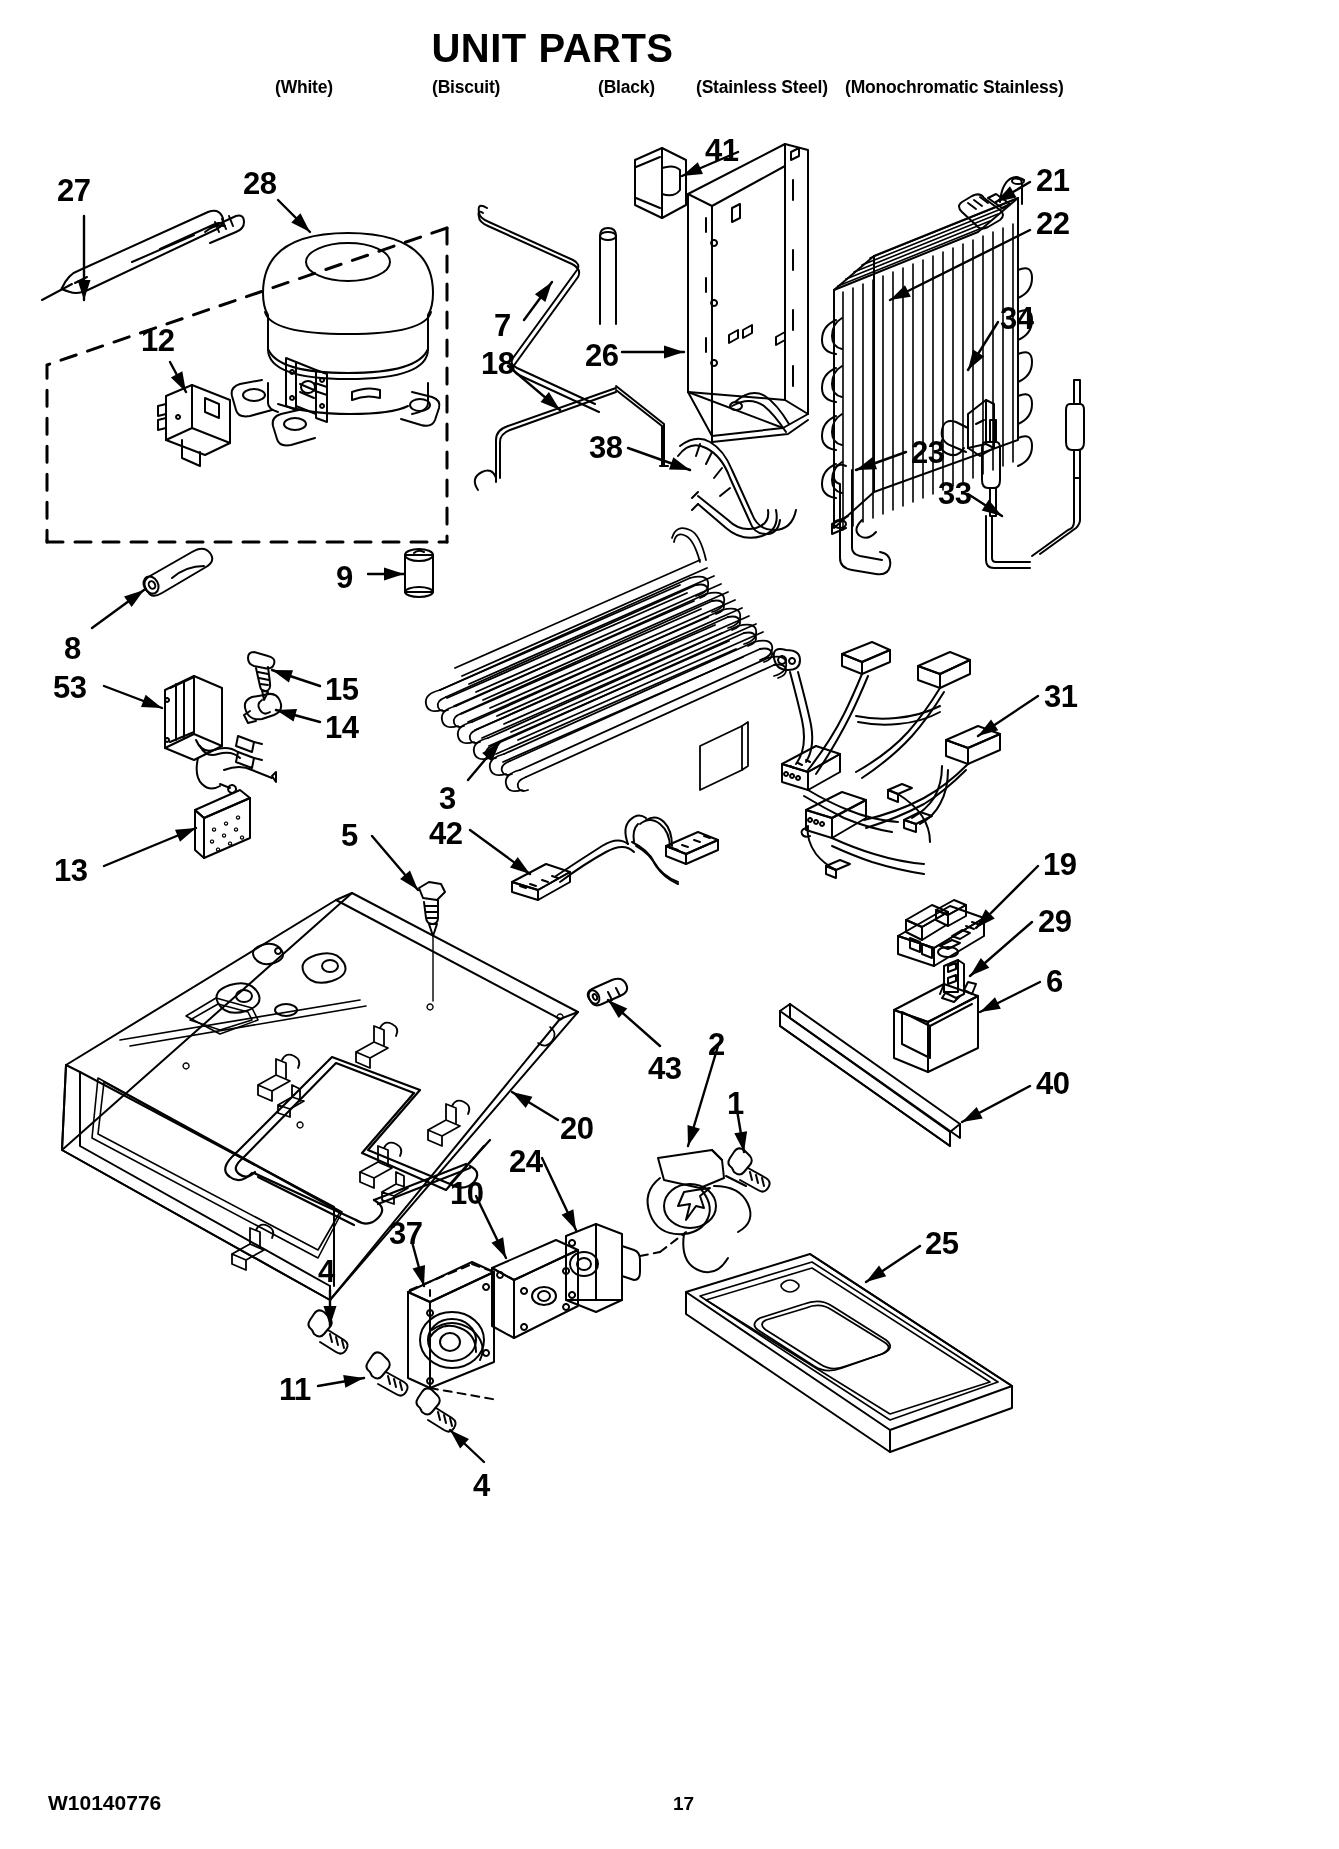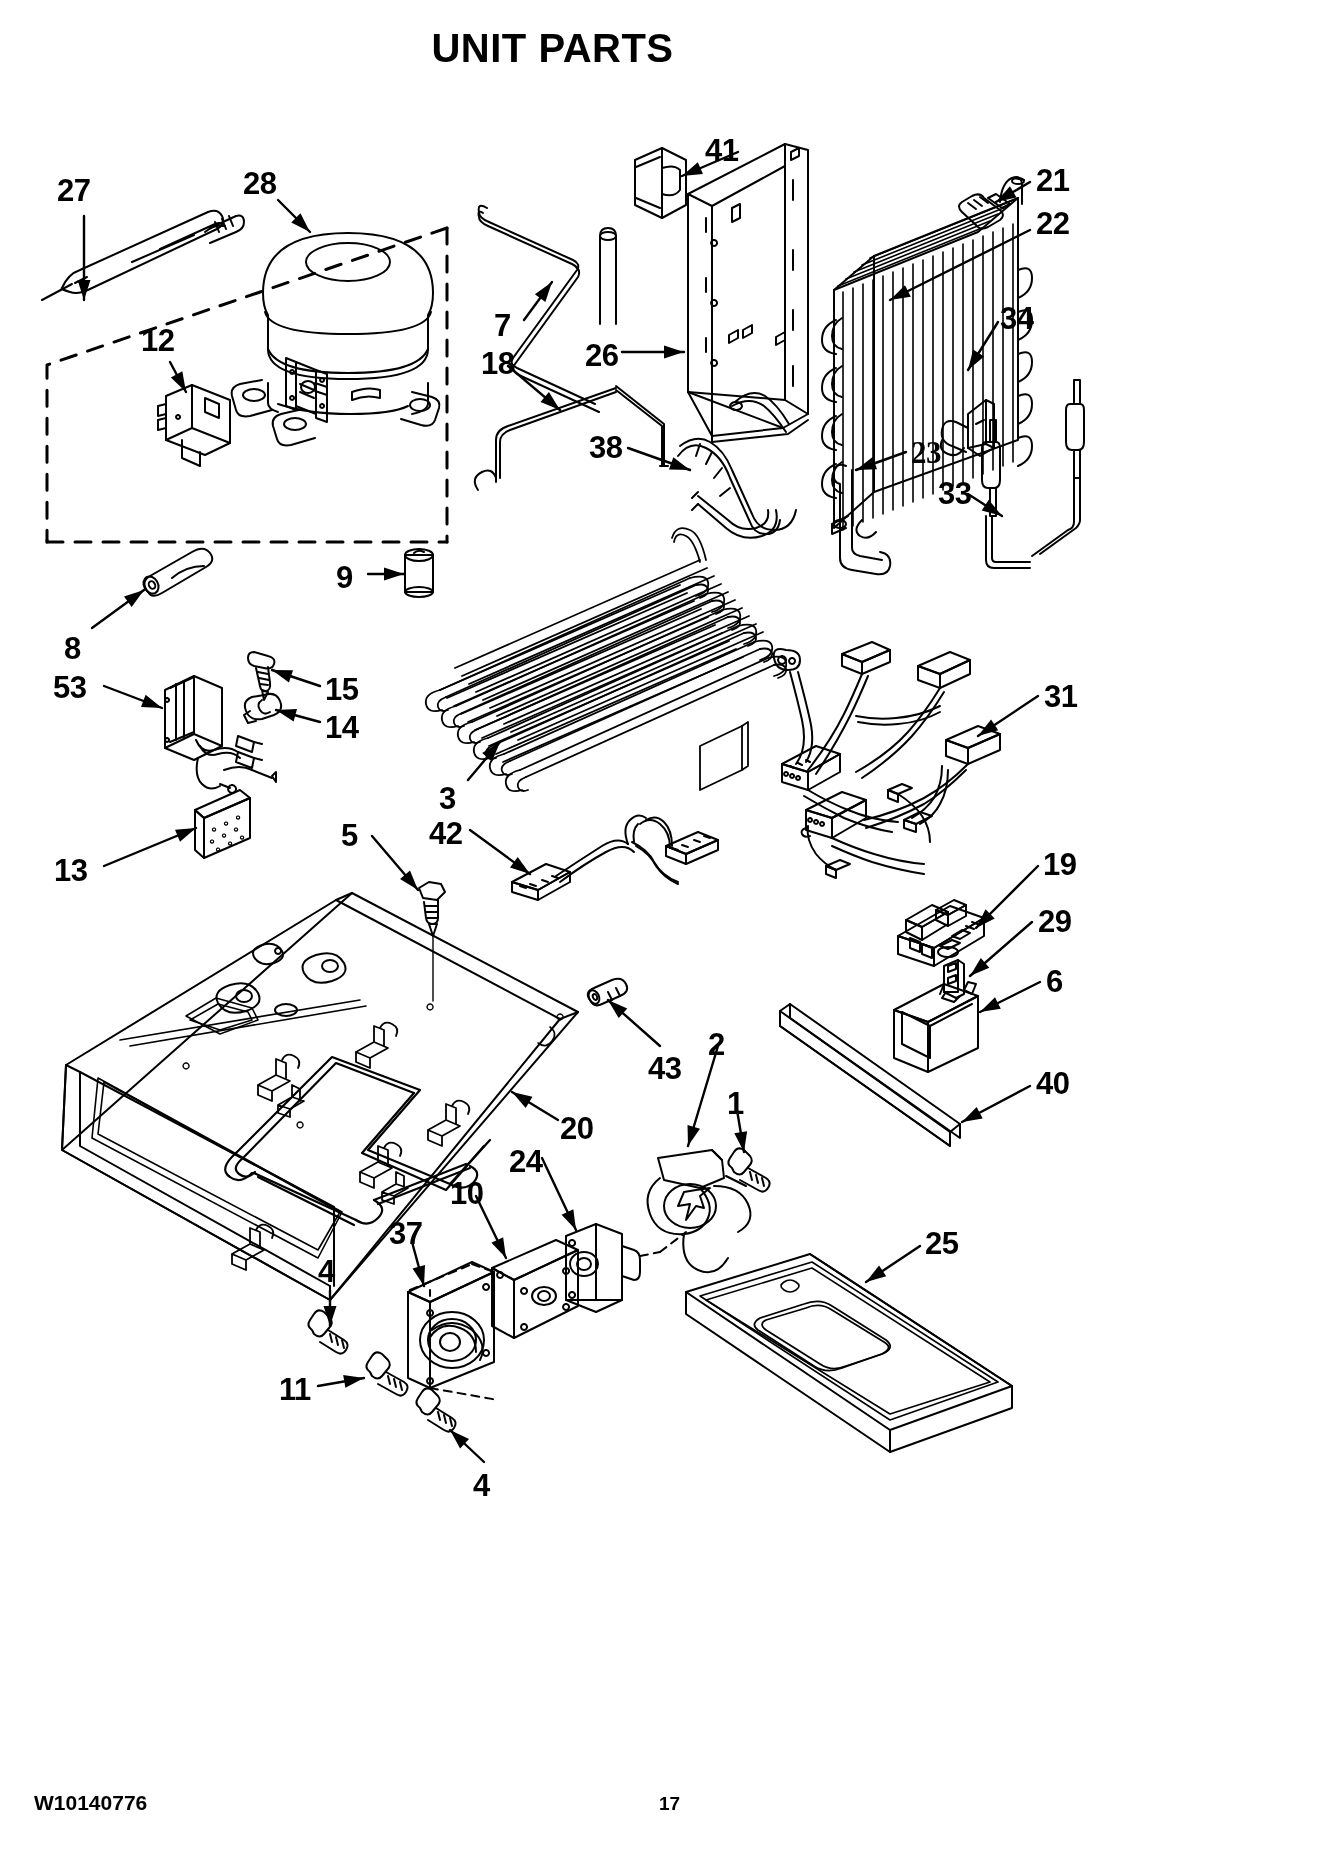--- a/index.html
+++ b/index.html
@@ -15,29 +15,36 @@
 
   
   #diagram{position:absolute;left:0;top:0;width:1339px;height:1849px;}
   #diagram svg{position:absolute;left:0;top:0;}
 
   
   .callout{position:absolute;font-size:31px;font-weight:bold;line-height:1;
            font-family:"Liberation Sans",sans-serif;letter-spacing:-.5px;}
 
   
-  #footer{position:absolute;left:0;bottom:0;width:1237px;height:70px;}
+  #footer{position:absolute;left:14px;bottom:0;width:1237px;height:70px;}
   #doc-code{position:absolute;left:34px;top:12px;font-size:21px;font-weight:bold;}
   #page-number{position:absolute;left:0;top:14px;width:1339px;text-align:center;font-size:19px;font-weight:bold;}
 </style>
 </head>
 <body>
 
 <div id="header">
   <div id="page-title">UNIT PARTS</div>
+  <div id="colors-line">
+      <span style="left: 275px;">(White)</span>
+      <span style="left: 432px;">(Biscuit)</span>
+      <span style="left: 598px;">(Black)</span>
+      <span style="left: 696px;">(Stainless Steel)</span>
+      <span style="left: 845px;">(Monochromatic Stainless)</span>
+    </div>
 </div>
 
 <div id="diagram">
 <svg width="1339" height="1849" viewBox="0 0 1339 1849" fill="none" stroke="#000" stroke-width="2" stroke-linecap="round" stroke-linejoin="round">
 
   <g stroke-dasharray="16 12" stroke-width="3">
     <path d="M447 228 L47 365 L47 540"></path>
     <path d="M47 540 L47 542"></path>
     <path d="M47 542 L447 542"></path>
     <path d="M447 228 L447 542"></path>
@@ -696,21 +703,21 @@
     <div class="callout" style="left: 243px; top: 168px;">28</div>
     <div class="callout" style="left: 141px; top: 325px;">12</div>
     <div class="callout" style="left: 705px; top: 135px;">41</div>
     <div class="callout" style="left: 1036px; top: 165px;">21</div>
     <div class="callout" style="left: 1036px; top: 208px;">22</div>
     <div class="callout" style="left: 494px; top: 310px;">7</div>
     <div class="callout" style="left: 481px; top: 348px;">18</div>
     <div class="callout" style="left: 585px; top: 340px;">26</div>
     <div class="callout" style="left: 1000px; top: 303px;">34</div>
     <div class="callout" style="left: 589px; top: 432px;">38</div>
-    <div class="callout" style="left: 911px; top: 437px; font-family: Liberation Serif, serif;">23</div>
+    <div class="callout" style="left: 911px; top: 437px;">23</div>
     <div class="callout" style="left: 938px; top: 478px;">33</div>
     <div class="callout" style="left: 336px; top: 562px;">9</div>
     <div class="callout" style="left: 64px; top: 633px;">8</div>
     <div class="callout" style="left: 53px; top: 672px;">53</div>
     <div class="callout" style="left: 325px; top: 674px;">15</div>
     <div class="callout" style="left: 325px; top: 712px;">14</div>
     <div class="callout" style="left: 1044px; top: 681px;">31</div>
     <div class="callout" style="left: 439px; top: 783px;">3</div>
     <div class="callout" style="left: 429px; top: 818px;">42</div>
     <div class="callout" style="left: 54px; top: 855px;">13</div>

